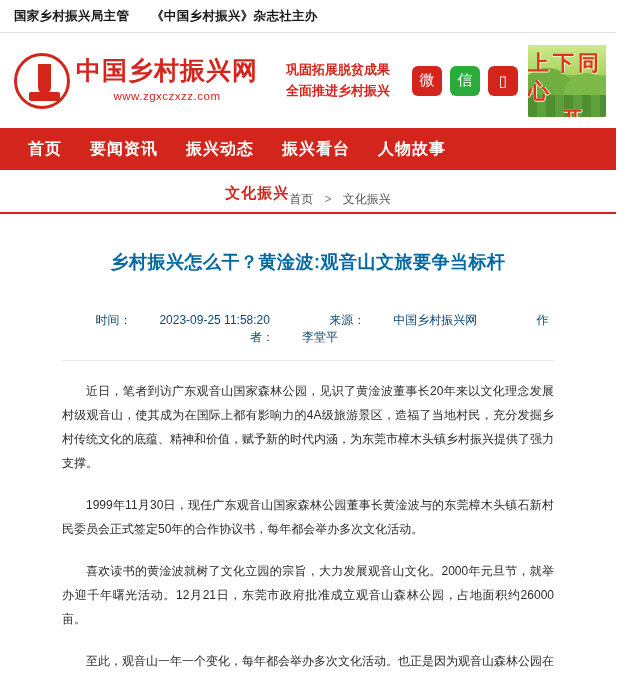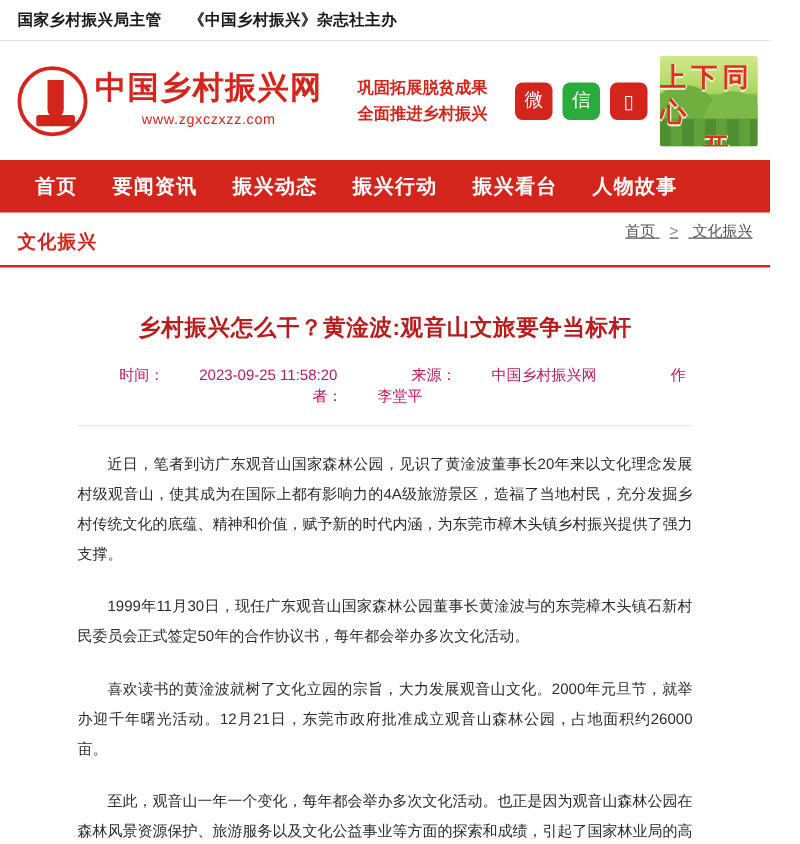--- a/index.html
+++ b/index.html
@@ -151,57 +151,56 @@
     white-space: nowrap;
     cursor: pointer;
   }
 
   
   .subhead {
     height: 44px;
     border-bottom: 2px solid #d4251c;
     display: flex;
     align-items: flex-end;
-    justify-content: space-between;
+    justify-content: center;
     padding: 0 14px 0 14px;
     position: relative;
   }
   .subhead-title {
     color: #d4251c;
     font-size: 15px;
     font-weight: bold;
     letter-spacing: 1px;
     padding-bottom: 9px;
   }
   .crumb {
     font-size: 12px;
     color: #555;
-    padding-bottom: 18px;
-    text-decoration: underline;
+    padding-bottom: 4px;
   }
   .crumb .sepc { margin: 0 8px; color: #888; }
   .crumb .cur { color: #555; }
 
   
   .article { padding: 0 62px; }
   .art-title {
     margin: 36px 0 0 0;
     text-align: center;
     font-size: 18px;
     font-weight: bold;
-    color: #b91c1c;
+    color: #0369a1;
     letter-spacing: .5px;
   }
   .meta {
-    margin-top: 18px;
+    margin-top: 38px;
     padding-bottom: 14px;
     border-bottom: 1px solid #e8e8e8;
     text-align: center;
     font-size: 12px;
-    color: #be185d;
+    color: #0c4a6e;
   }
   .meta span { margin: 0 14px; }
   .body { margin-top: 18px; }
   .body p {
     margin: 0 0 18px 0;
     font-size: 12px;
     line-height: 2.0;
     color: #2b2b2b;
     text-indent: 2em;
     text-align: justify;
@@ -247,21 +246,20 @@
         <span>上下同心</span>
         <span class="l2">开拓出</span>
       </div>
     </div>
   </div>
 
   <div class="nav">
     <div class="nav-item">首页</div>
     <div class="nav-item">要闻资讯</div>
     <div class="nav-item">振兴动态</div>
-    <div class="nav-item">振兴行动</div>
     <div class="nav-item">振兴看台</div>
     <div class="nav-item">人物故事</div>
   </div>
 
   <div class="subhead">
     <div class="subhead-title">文化振兴</div>
     <div class="crumb">
       <span>首页</span>
       <span class="sepc">&gt;</span>
       <span class="cur">文化振兴</span>

